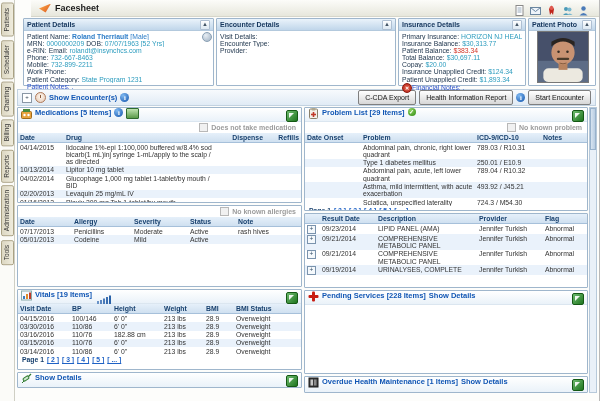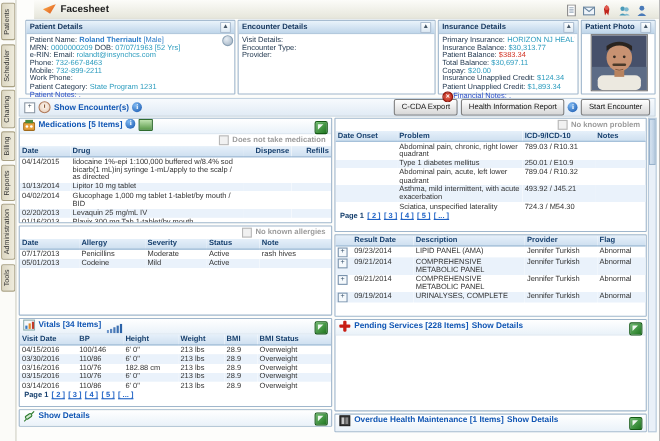--- a/index.html
+++ b/index.html
@@ -355,21 +355,21 @@
         <div class="box" style="height:81px">
           <div class="shead">
             <span class="si">
               <svg width="11" height="11">
                   <rect x="0.5" y="1" width="10" height="9" fill="#f4f8fc" stroke="#8aa"></rect>
                   <rect x="2" y="6" width="2" height="3" fill="#3a7ac0"></rect>
                   <rect x="5" y="4" width="2" height="5" fill="#e08a2a"></rect>
                   <rect x="8" y="2.5" width="2" height="6.5" fill="#c03a2a"></rect>
                 </svg>
             </span>
-            <a class="stitle"><span>Vitals</span>&nbsp;<span>[34 Items]</span></a>
+            <a class="stitle"><span>Vitals</span>&nbsp;<span>[19 Items]</span></a>
             <span class="trend">
               <svg width="16" height="10">
                   <rect x="0" y="7" width="2" height="3" fill="#6a93c8"></rect>
                   <rect x="3" y="6" width="2" height="4" fill="#5a86c0"></rect>
                   <rect x="6" y="4.5" width="2" height="5.5" fill="#4a7ab8"></rect>
                   <rect x="9" y="3" width="2" height="7" fill="#3a6eb0"></rect>
                   <rect x="12" y="1.5" width="2" height="8.5" fill="#2a62a8"></rect>
                 </svg>
             </span>
             <span class="xpand"></span>
@@ -449,20 +449,33 @@
             </span>
             <a class="stitle">Show Details</a>
             <span class="xpand"></span>
           </div>
         </div>
       </div>
 
       <div class="gcol" id="colR">
 
         <div class="box" style="height:105px">
+          <div class="shead">
+            <span class="si">
+              <svg width="11" height="11">
+                  <rect x="1.5" y="1" width="8" height="9.5" rx="1" fill="#f4f1ea" stroke="#8a806a"></rect>
+                  <rect x="3.5" y="0" width="4" height="2.5" rx="1" fill="#b0a890"></rect>
+                  <rect x="4.7" y="4" width="1.6" height="5" fill="#c03a2a"></rect>
+                  <rect x="3" y="5.7" width="5" height="1.6" fill="#c03a2a"></rect>
+                </svg>
+            </span>
+            <a class="stitle"><span>Problem List</span>&nbsp;<span>[29 Items]</span></a>
+            <span class="ckok">✓</span>
+            <span class="xpand"></span>
+          </div>
           <div class="ckrow">
             <span class="ckbox"></span>
             <span>No known problem</span>
           </div>
           <table class="grid">
               <thead>
                 <tr>
                   <th style="width: 52px;">Date Onset</th>
                   <th style="width: 110px;">Problem</th>
                   <th style="width: 62px;">ICD-9/ICD-10</th>

